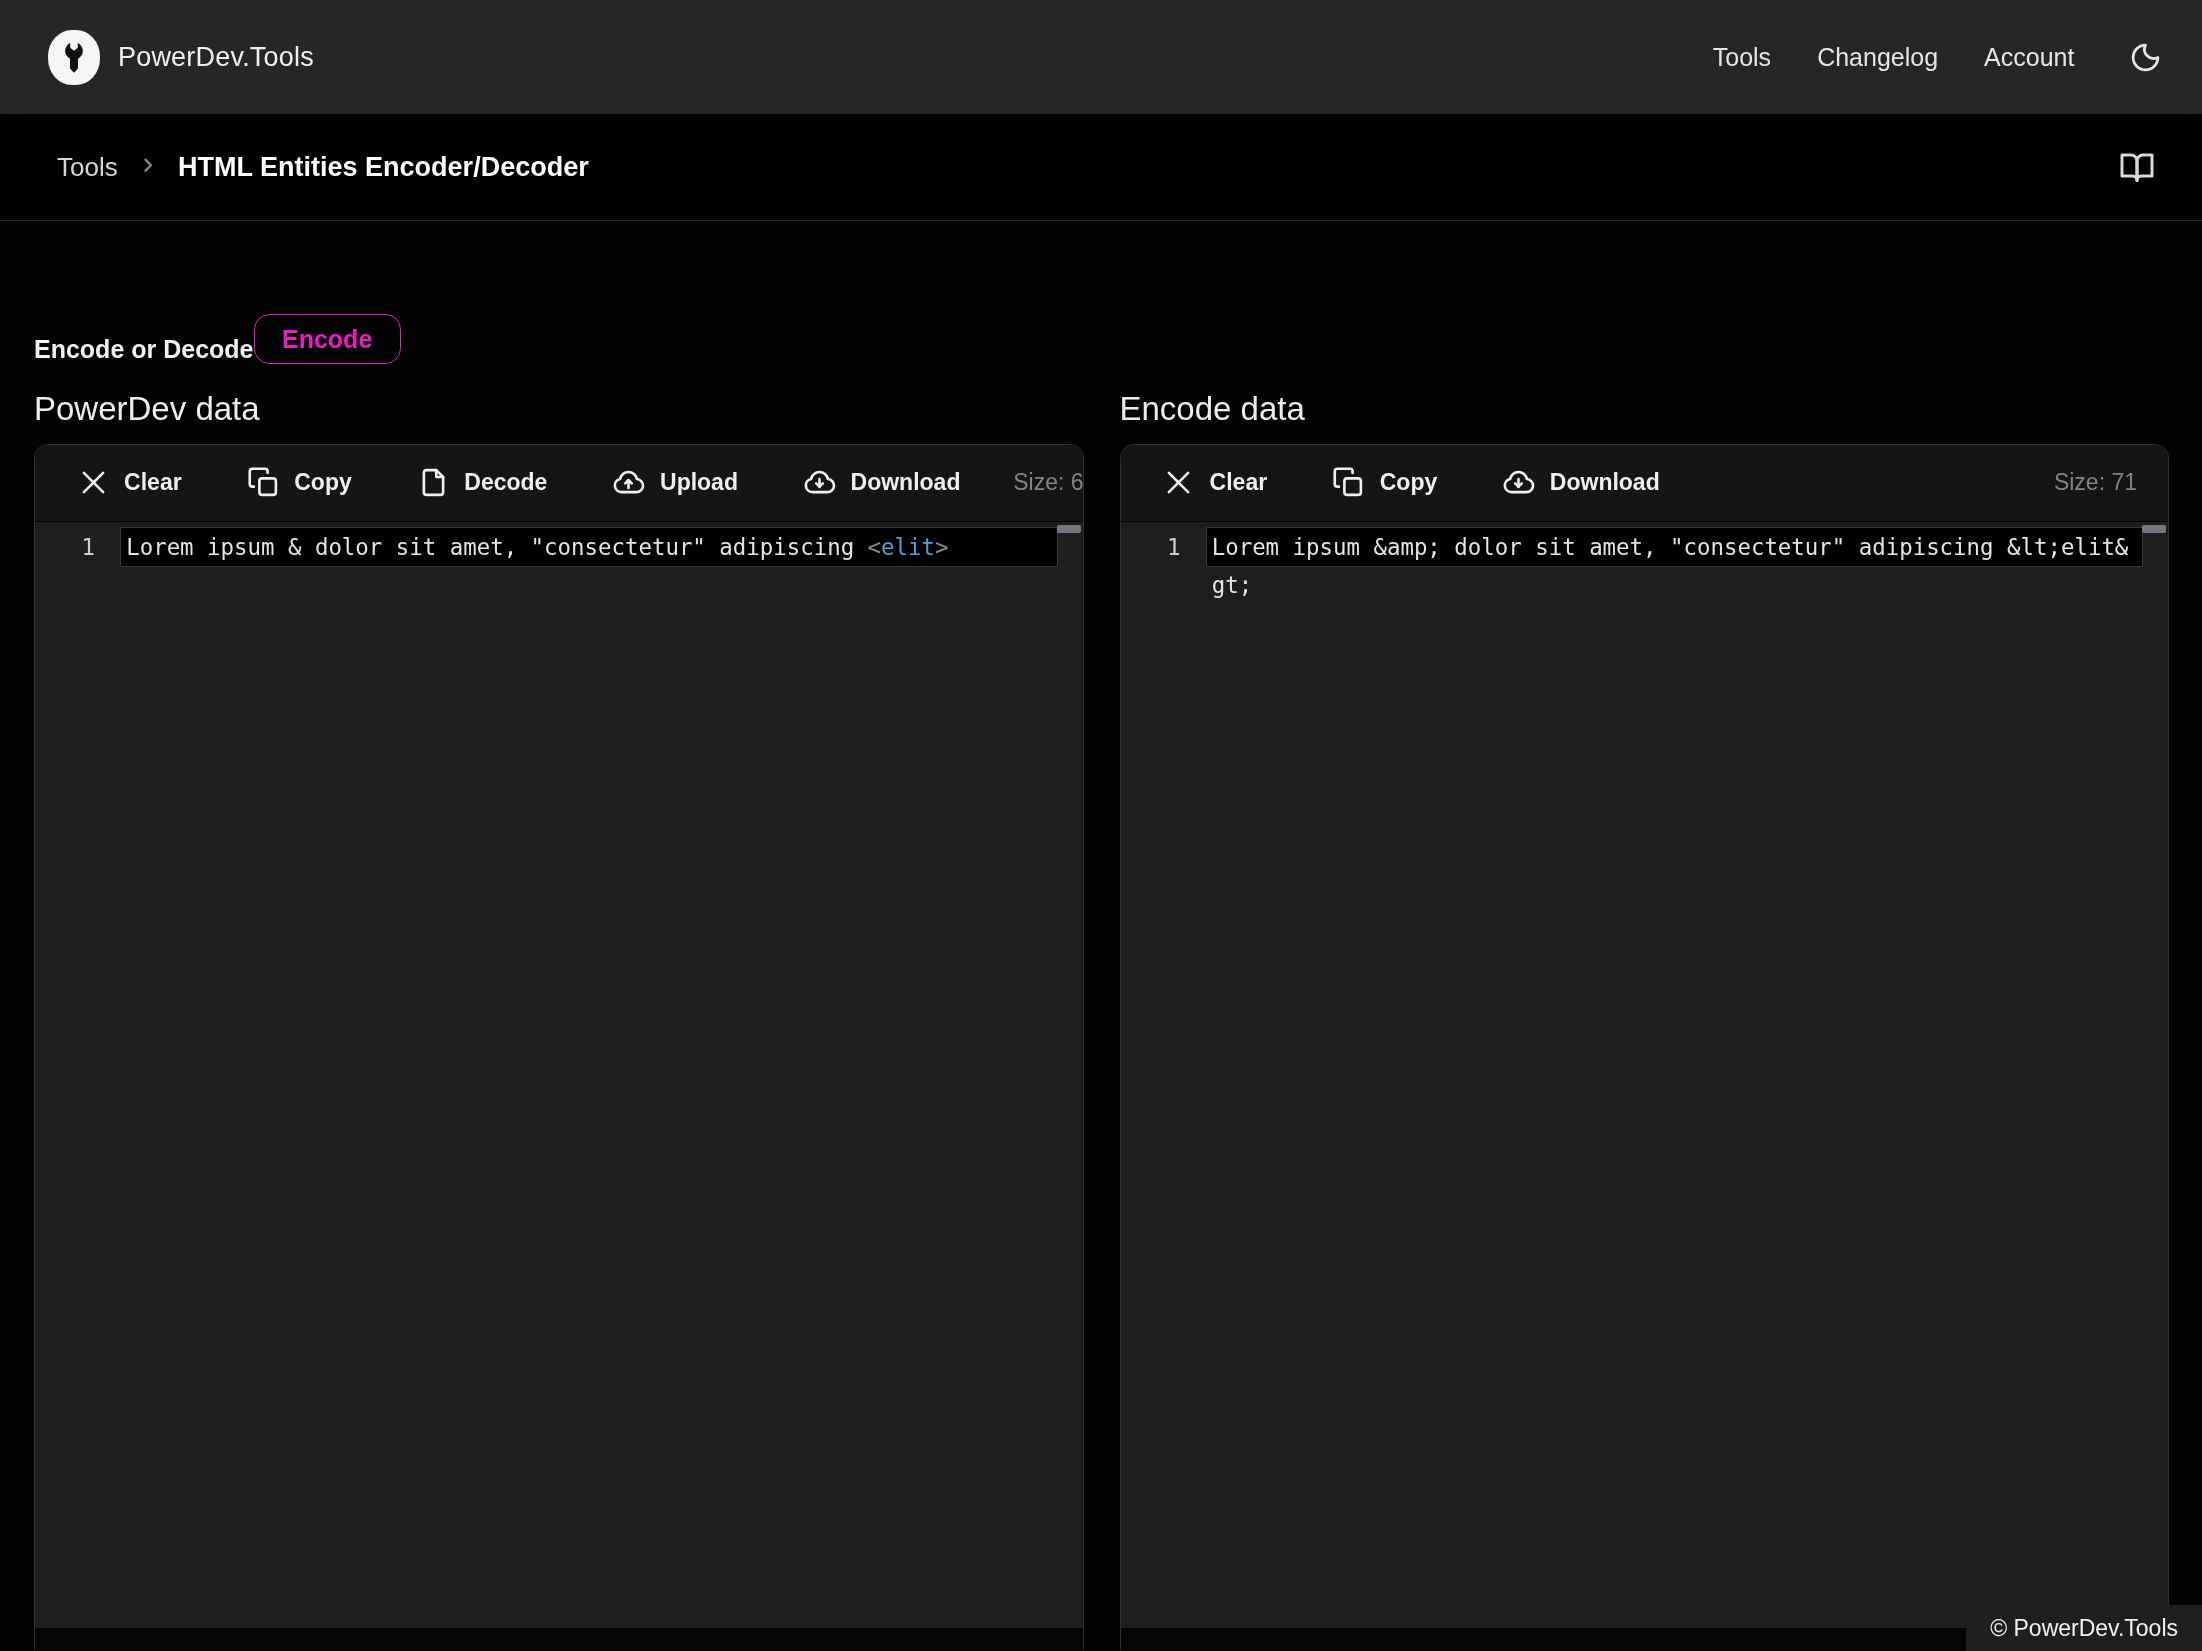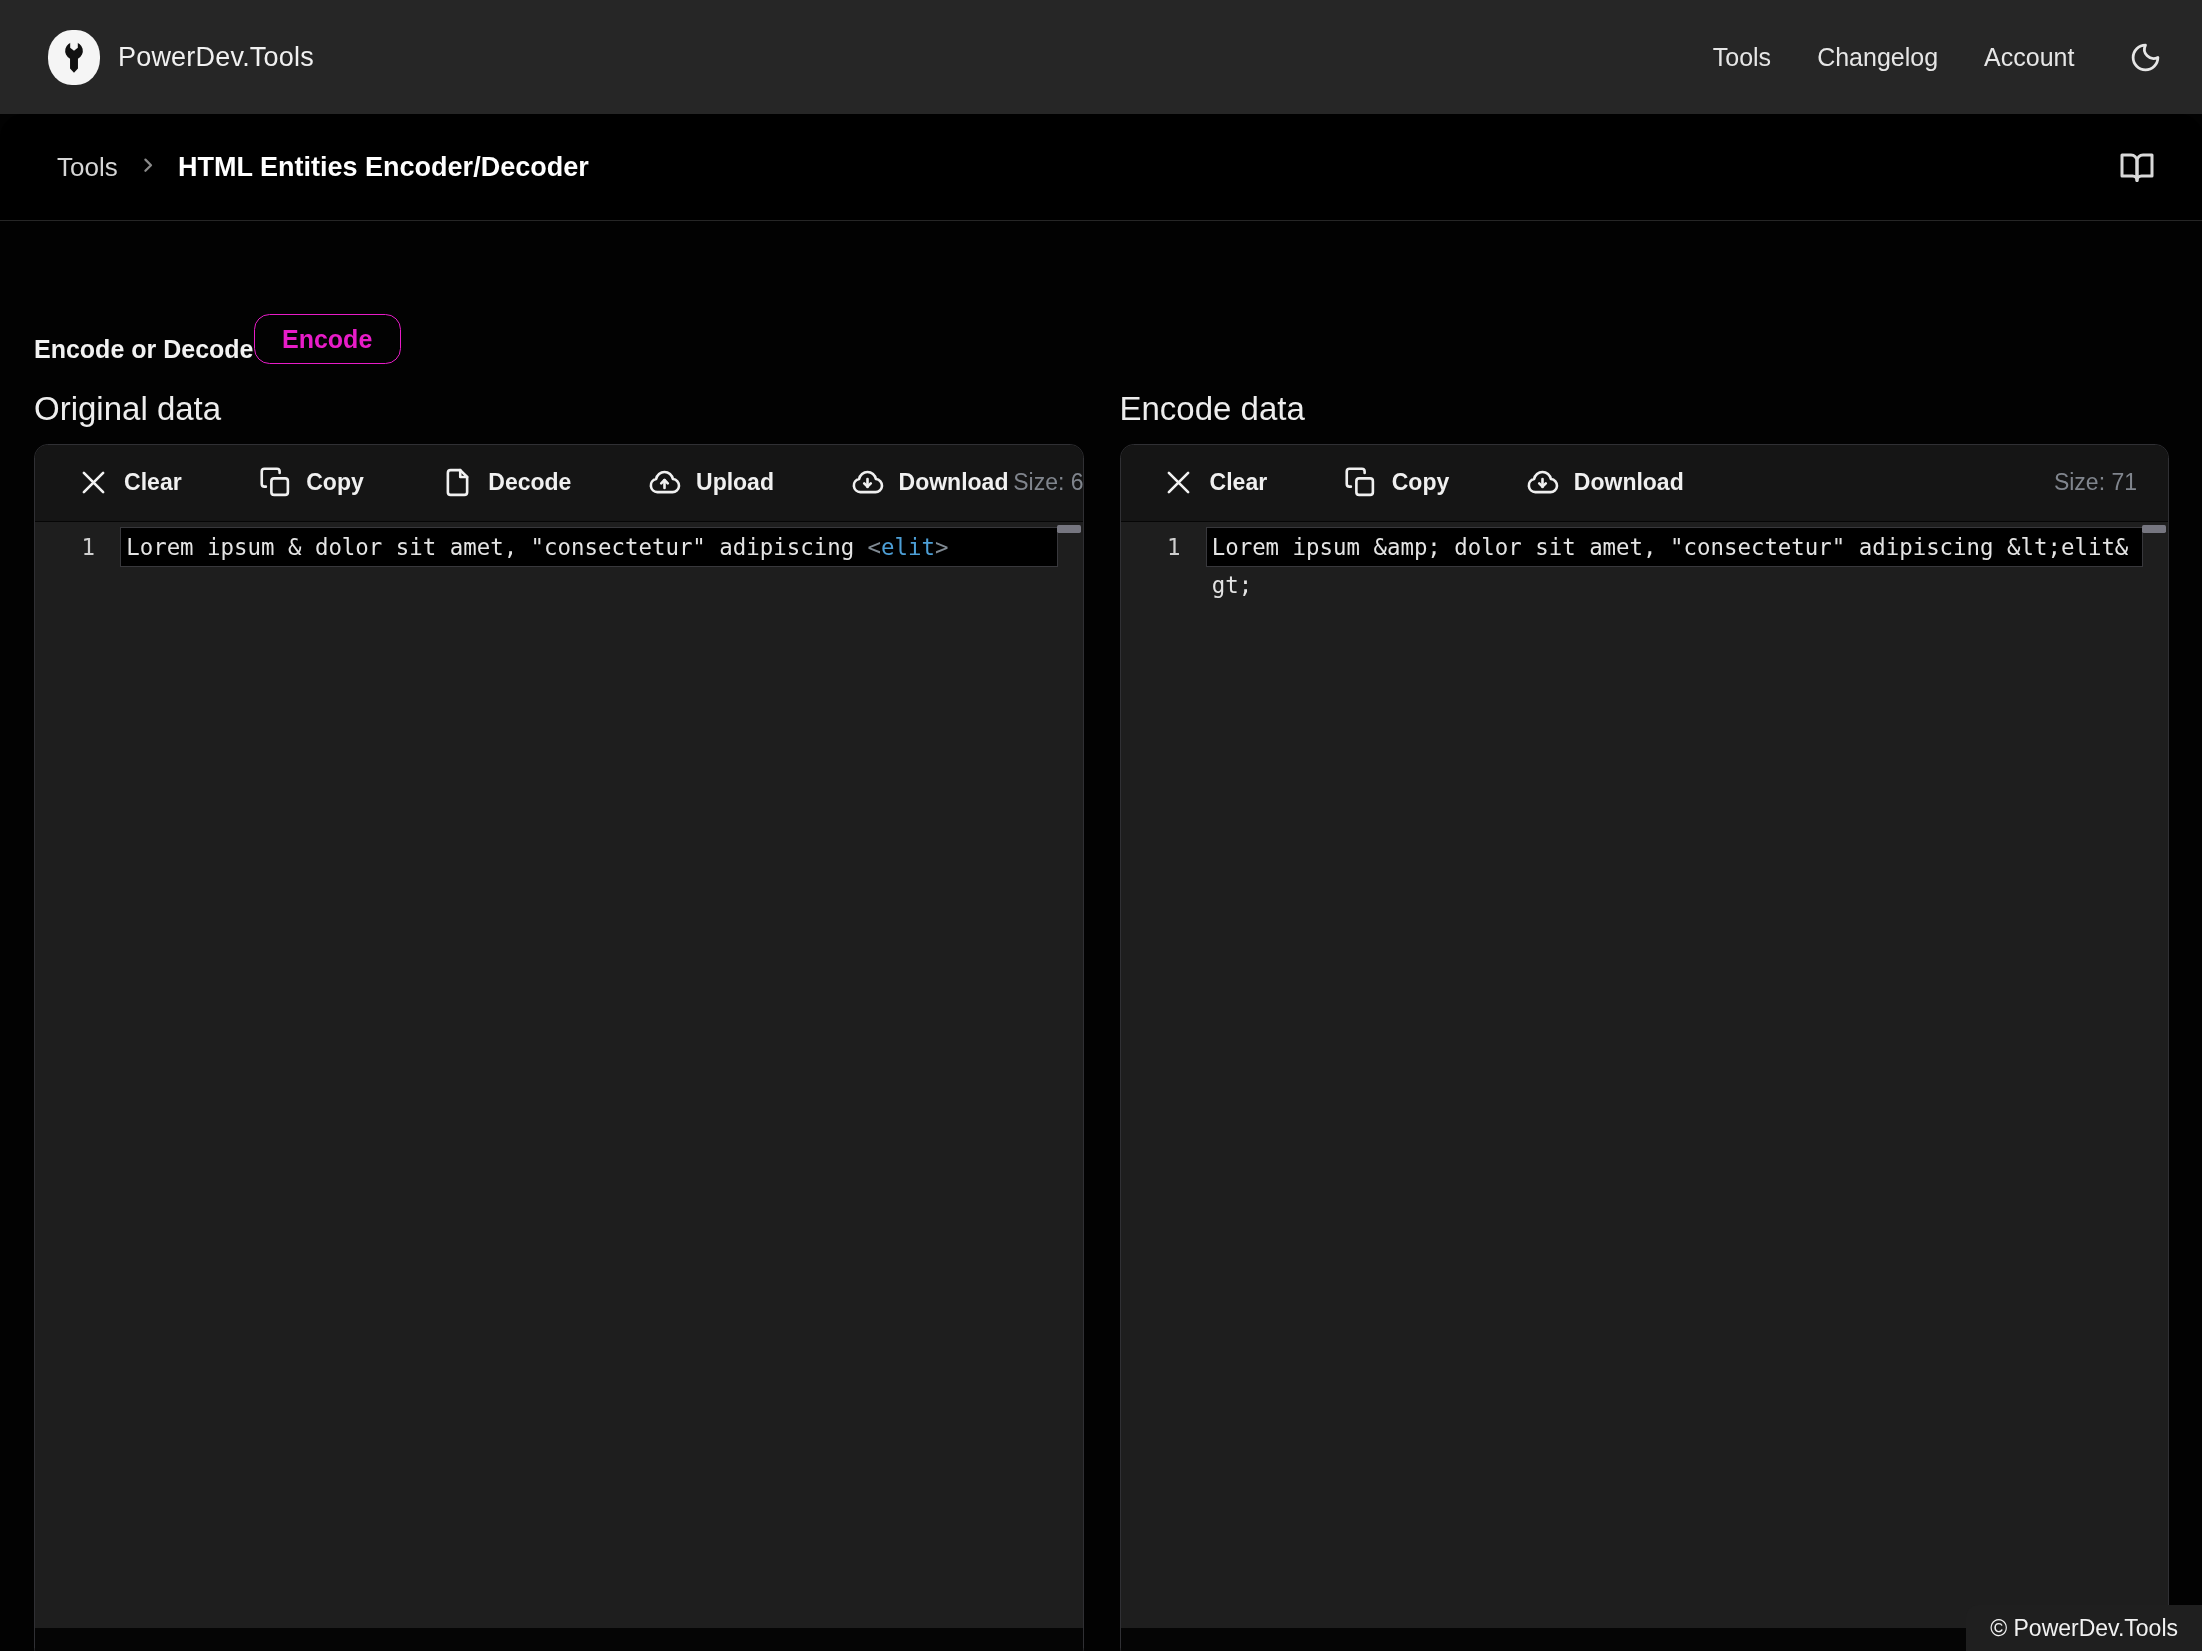--- a/index.html
+++ b/index.html
@@ -82,21 +82,21 @@
     display: flex;
     flex-direction: column;
   }
   .toolbar {
     position: relative;
     height: 76px;
     background: #151515;
     display: flex;
     align-items: center;
     padding: 0 26px;
-    gap: 46px;
+    gap: 34px;
     flex: none;
   }
   .tool-btn {
     display: flex; align-items: center; gap: 14.6px;
     background: transparent; border: none; cursor: pointer;
     color: #f0f0f0;
     font-family: "Liberation Sans", sans-serif;
     font-size: 23px; font-weight: 600;
     padding: 0 15.5px;
   }
@@ -193,21 +193,21 @@
 
 <main class="main">
   <div class="mode-row">
     <span class="mode-label">Encode or Decode</span>
     <button class="mode-btn">Encode</button>
   </div>
 
   <div class="columns" id="panels-root">
 
   <div class="col">
-        <div class="panel-heading">Original data</div>
+        <div class="panel-heading">PowerDev data</div>
         <div class="panel">
           <div class="toolbar">
             <button class="tool-btn">
               <span style="display: flex;">
                 <svg viewBox="0 0 24 24">
                   <path d="M5 5l14 14M19 5 5 19"></path>
                 </svg>
               </span>
               <span>Clear</span>
             </button>

